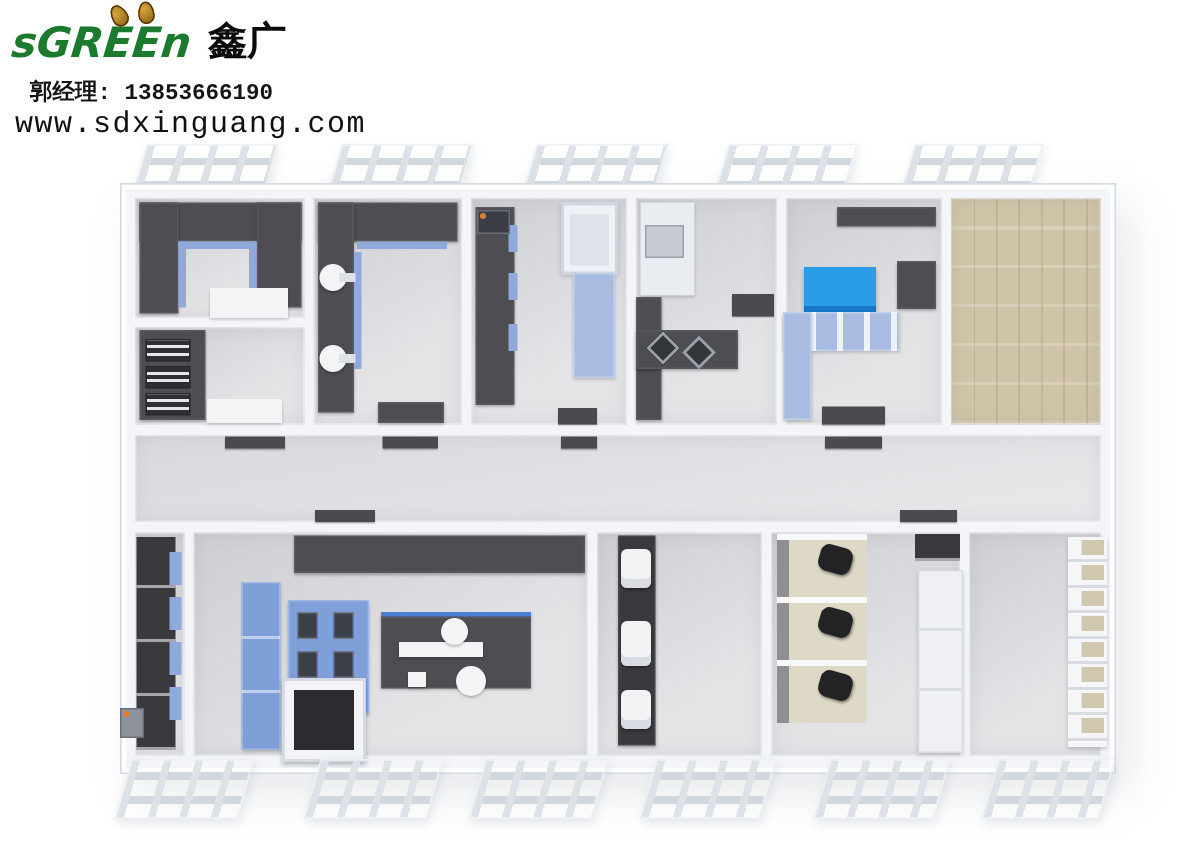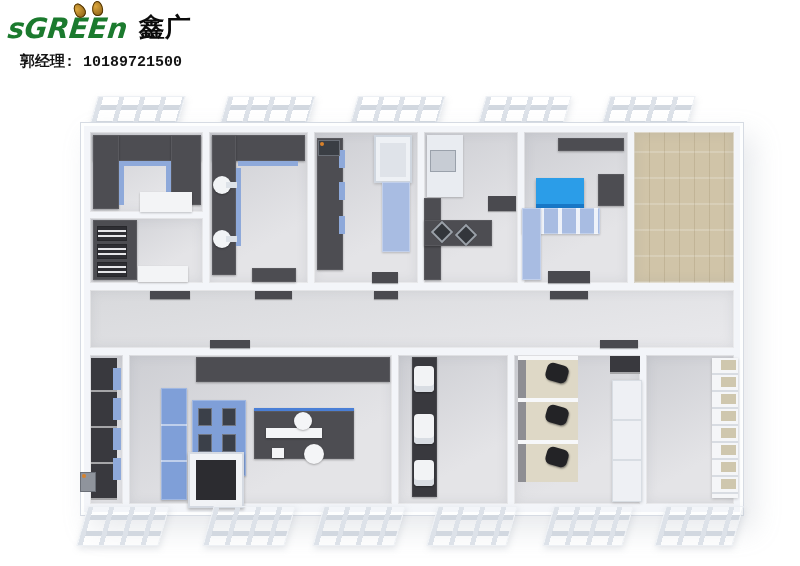--- a/index.html
+++ b/index.html
@@ -99,21 +99,22 @@
 
 <div class="canvas">
 
   <div class="brand">
     <div class="logo-row">
       <span class="logo-latin">sGREEn</span>
       <span class="leaf leaf1"></span>
       <span class="leaf leaf2"></span>
       <span class="logo-cjk">鑫广</span>
     </div>
-    <div class="contact">郭经理: 10189721500</div>
+    <div class="contact">郭经理: 13853666190</div>
+    <div class="website">www.sdxinguang.com</div>
   </div>
 
   <div class="abs" style="left:0;top:0;width:800px;height:566px;">
 
     <div class="vent" style="left:92px;top:96px;width:86px;"></div>
     <div class="vent" style="left:222px;top:96px;width:86px;"></div>
     <div class="vent" style="left:352px;top:96px;width:86px;"></div>
     <div class="vent" style="left:480px;top:96px;width:84px;"></div>
     <div class="vent" style="left:604px;top:96px;width:84px;"></div>
 

